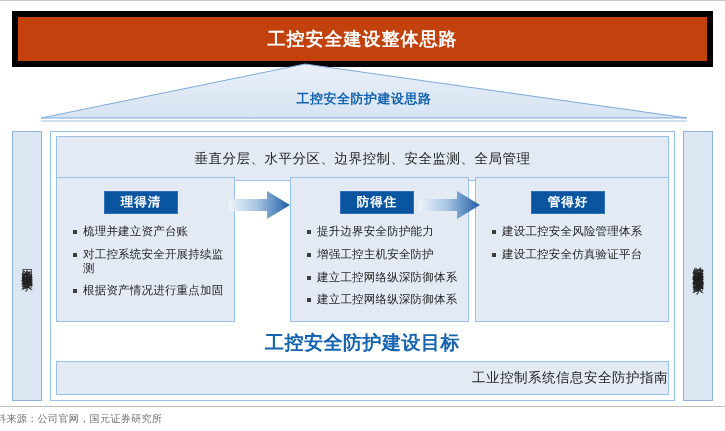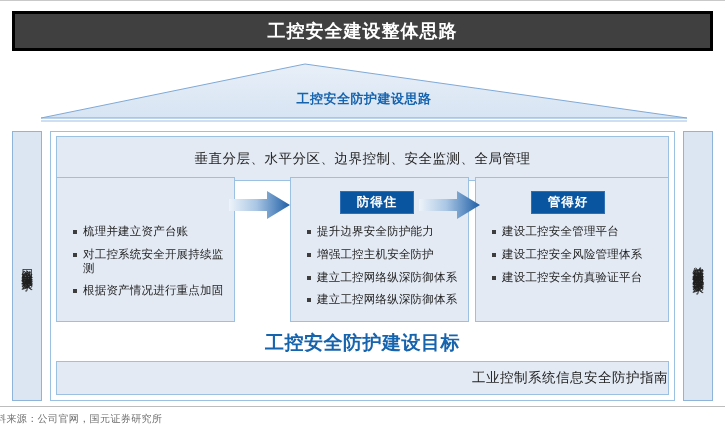--- a/index.html
+++ b/index.html
@@ -5,22 +5,22 @@
   html,body{margin:0;padding:0;background:#ffffff;}
   body{
     width:725px;height:431px;position:relative;overflow:hidden;
     font-family:"Liberation Sans","DejaVu Sans",sans-serif;
     color:#1f1f1f;
   }
   .topline{position:absolute;left:0;top:0;width:725px;height:1px;background:#c9c9c9;}
 
   
   .titlebar{
-    position:absolute;left:12px;top:11px;width:701px;height:40px;
-    background:#404040;border:3px solid #000000;
+    position:absolute;left:12px;top:11px;width:701px;height:56px;
+    background:#c2410c;border:6px solid #000000;
     display:flex;align-items:center;justify-content:center;
     box-sizing:border-box;
   }
   .titlebar .t{
     color:#ffffff;font-size:18px;font-weight:bold;letter-spacing:1px;
   }
 
   
   .roof{position:absolute;left:40px;top:62px;width:648px;height:62px;}
   .roof svg{display:block;}
@@ -143,20 +143,23 @@
   <span>关键信息基础设施网络安全保护基本要求</span>
 </div>
 
 <div class="frame"></div>
 
 <div class="topband">
   <span>垂直分层、水平分区、边界控制、安全监测、全局管理</span>
 </div>
 
 <div class="card card1">
+  <div class="card-head">
+    <span>理得清</span>
+  </div>
   <div class="bullets">
     <div class="bullet">
       <span class="sq"></span>
       <span>梳理并建立资产台账</span>
     </div>
     <div class="bullet">
       <span class="sq"></span>
       <span>对工控系统安全开展持续监测</span>
     </div>
     <div class="bullet">
@@ -188,24 +191,20 @@
       <span>建立工控网络纵深防御体系</span>
     </div>
   </div>
 </div>
 
 <div class="card card3">
   <div class="card-head">
     <span>管得好</span>
   </div>
   <div class="bullets">
-    <div class="bullet">
-      <span class="sq"></span>
-      <span>建设工控安全管理平台</span>
-    </div>
     <div class="bullet">
       <span class="sq"></span>
       <span>建设工控安全风险管理体系</span>
     </div>
     <div class="bullet">
       <span class="sq"></span>
       <span>建设工控安全仿真验证平台</span>
     </div>
   </div>
 </div>

